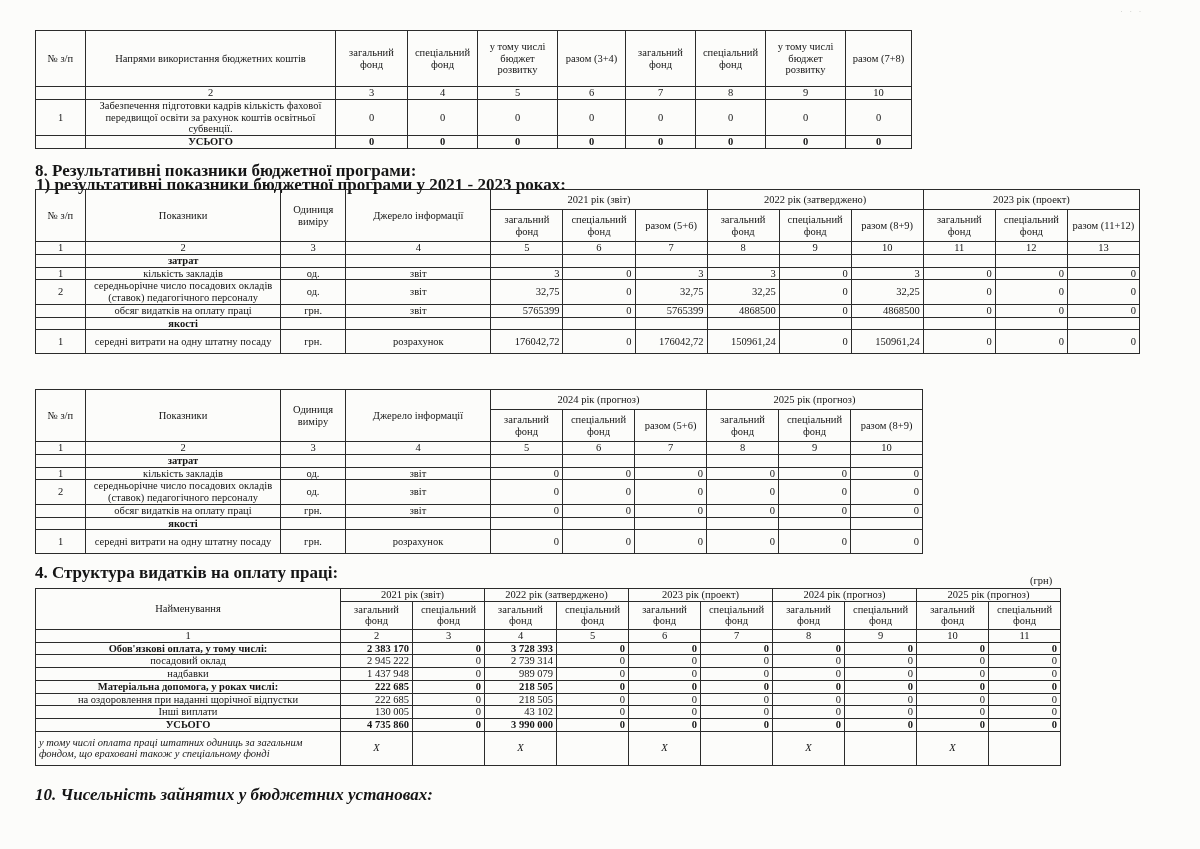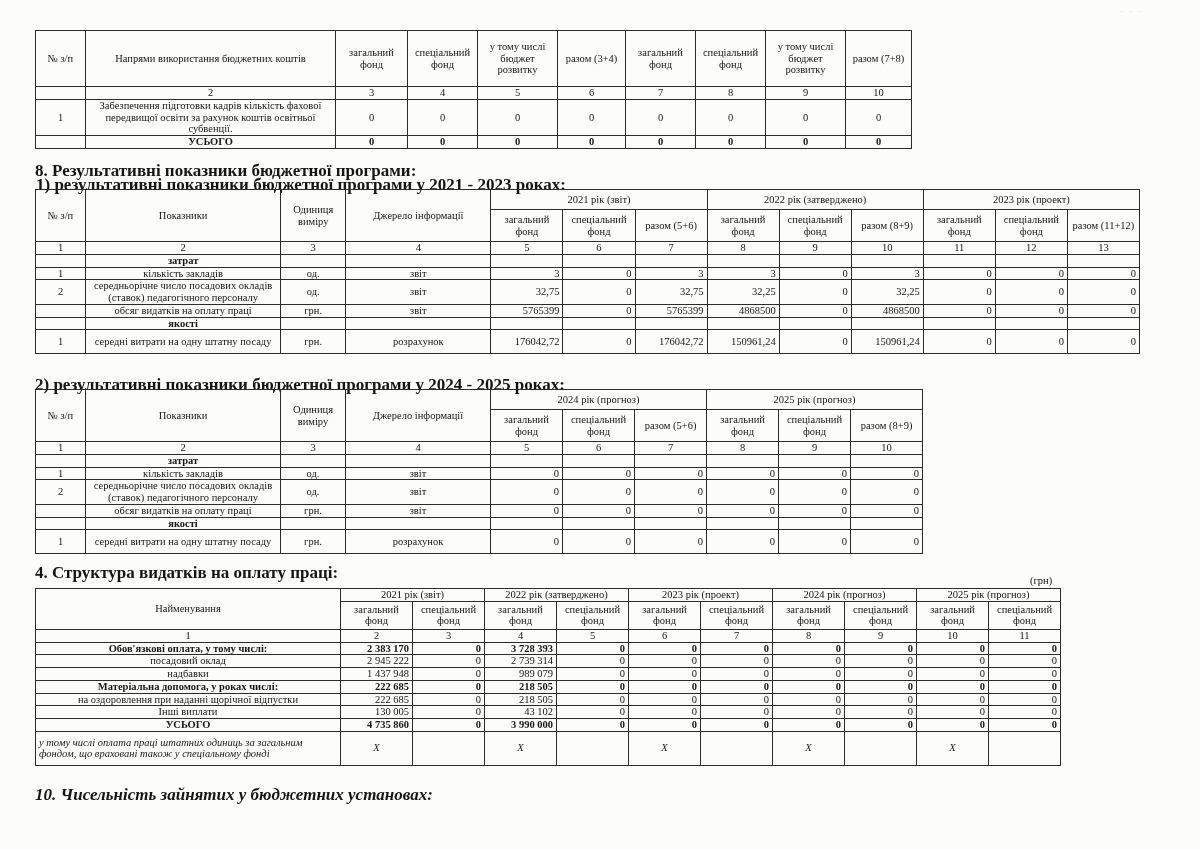--- a/index.html
+++ b/index.html
@@ -236,21 +236,20 @@
           <td class="a-r">150961,24</td>
           <td class="a-r">0</td>
           <td class="a-r">150961,24</td>
           <td class="a-r">0</td>
           <td class="a-r">0</td>
           <td class="a-r">0</td>
         </tr>
       </tbody>
   </table>
 
-  <div class="h" style="left:35px;top:375px;">2) результативні показники бюджетної програми у 2024 - 2025 роках:</div>
 
   <table class="tbl" style="left:35px;top:389px;width:887px;">
     <colgroup>
       <col style="width:50px">
         <col style="width:195px">
         <col style="width:65px">
         <col style="width:145px">
       <col style="width:72px">
         <col style="width:72px">
         <col style="width:72px">

